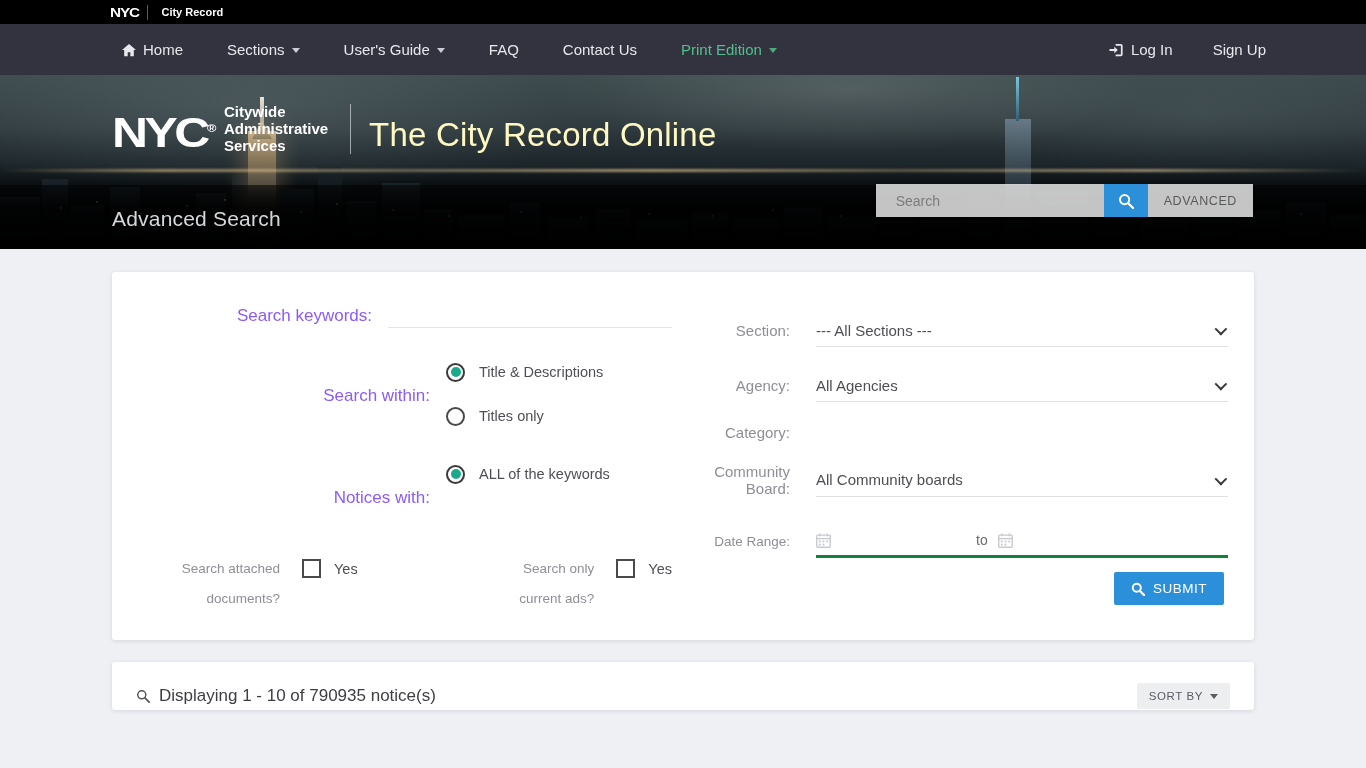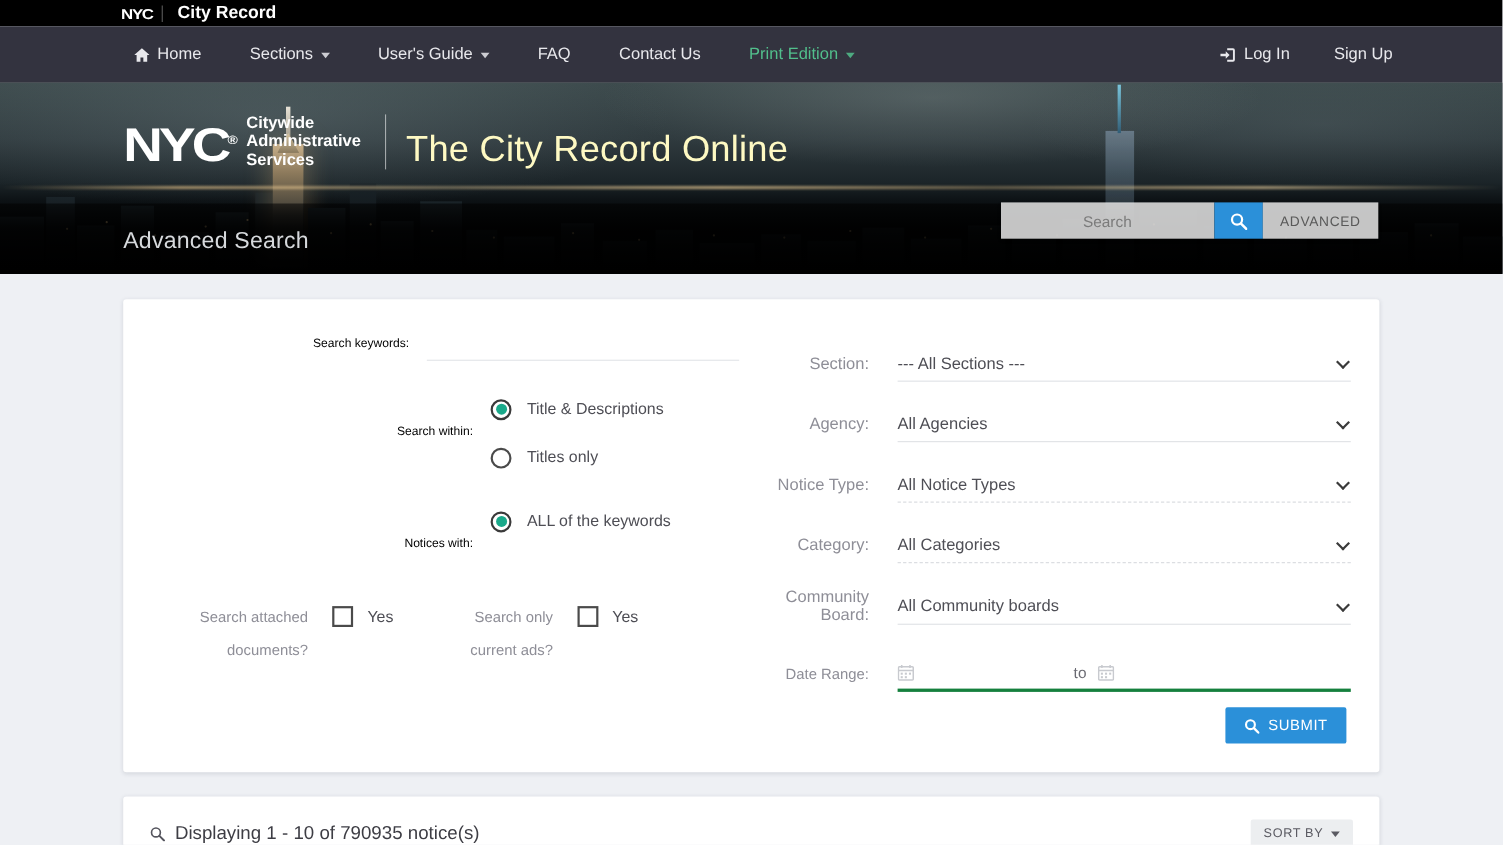--- a/index.html
+++ b/index.html
@@ -27,21 +27,21 @@
     letter-spacing: -1px;
     color: #fff;
     font-family: "Liberation Sans", sans-serif;
     transform: scaleX(1.18);
     transform-origin: left center;
     display: inline-block;
   }
   .util-divider {
     width: 1px; height: 15px; background: #5a5a5a; margin: 0 13px;
   }
-  .util-label { font-weight: bold; font-size: 16px; color: #fff; }
+  .util-label { font-weight: bold; font-size: 11px; color: #fff; }
   .util-right {
     margin-left: auto; display: flex; align-items: center; padding-right: 100px;
   }
   .util-right .item { font-weight: bold; font-size: 11.5px; color:#fff; white-space: nowrap; }
   .lang-caret {
     display:inline-block; color:#9a9a9a; font-size:9px; margin-left:8px;
   }
 
   
   .main-nav {
@@ -158,25 +158,24 @@
     color:#fef9c3; font-size:33px; font-weight:300; letter-spacing:.2px;
     font-family:"Liberation Sans", sans-serif;
   }
 
   .hero-search {
     position:absolute; right:113px; top:109px;
     display:flex; align-items:stretch; height:33px;
     box-shadow: 0 1px 3px rgba(0,0,0,.25);
   }
   .hero-search input {
-    width: 194px; border:none; outline:none;
+    width: 228px; border:none; outline:none;
     background: rgba(245,245,245,.80);
-    padding: 0 7px; font-size:14px; color:#444;
+    padding: 0 20px; font-size:14px; color:#444;
     font-family:"Liberation Sans", sans-serif;
-    text-align:center;
   }
   .hero-search input::placeholder { color:#7b7b7b; }
   .search-btn {
     width: 44px; background:#2b90d9; border:none; cursor:pointer;
     display:flex; align-items:center; justify-content:center;
   }
   .adv-btn {
     background: rgba(240,240,240,.82); border:none; cursor:pointer;
     padding: 0 16px; color:#595959; font-size:12.5px; letter-spacing:.6px;
     font-family:"Liberation Sans", sans-serif;
@@ -198,21 +197,21 @@
   .form-grid {
     display:flex;
     padding: 0 0 26px 0;
   }
   .col-left { width: 560px; padding-left: 18px; }
   .col-right { flex:1; padding-right: 26px; }
 
   .row { display:flex; align-items:flex-start; }
 
   .lbl {
-    color:#000000; font-size:11px; text-align:right;
+    color:#8b5cf6; font-size:17px; text-align:right;
     padding-top:4px;
   }
   .lbl-kw { width:300px; }
   .lbl-within { width:300px; }
   .lbl-notices { width:300px; }
 
   .underline-input {
     border:none; outline:none; border-bottom:1px solid #e2e4e8;
     height:26px; background:transparent; font-size:14px; color:#444;
     font-family:"Liberation Sans", sans-serif;
@@ -484,21 +483,21 @@
         <div class="row">
           <div class="lbl lbl-notices" style="padding-top:36px;">Notices with:</div>
           <div class="radio-group">
             <label class="radio-row">
               <span class="radio on"></span>
               <span class="radio-lbl">ALL of the keywords</span>
             </label>
           </div>
         </div>
 
-        <div class="checks-row" style="margin-top:38px;">
+        <div class="checks-row" style="margin-top:38px;justify-content:space-between;">
           <div class="chk-block">
             <div class="chk-label-2">
               <span>Search attached</span>
               <span>documents?</span>
             </div>
             <span class="checkbox"></span>
             <span class="chk-yes">Yes</span>
           </div>
           <div class="chk-block" style="margin-left:25px;">
             <div class="chk-label-2" style="width:120px;">
@@ -522,34 +521,23 @@
         </div>
 
         <div class="sel-row" style="margin-top:22px;">
           <div class="sel-lbl">Agency:</div>
           <div class="sel-wrap solid">
             <span class="sel-val">All Agencies</span>
             <span class="chev"></span>
           </div>
         </div>
 
-        <div class="sel-row" style="margin-top:22px;">
-          <div class="sel-lbl">Notice Type:</div>
-          <div class="sel-wrap dotted">
-            <span class="sel-val">All Notice Types</span>
-            <span class="chev"></span>
-          </div>
-        </div>
 
         <div class="sel-row" style="margin-top:18px;">
           <div class="sel-lbl">Category:</div>
-          <div class="sel-wrap dotted">
-            <span class="sel-val">All Categories</span>
-            <span class="chev"></span>
-          </div>
         </div>
 
         <div class="sel-row" style="margin-top:22px;">
           <div class="sel-lbl">Community Board:</div>
           <div class="sel-wrap solid">
             <span class="sel-val">All Community boards</span>
             <span class="chev"></span>
           </div>
         </div>
 

